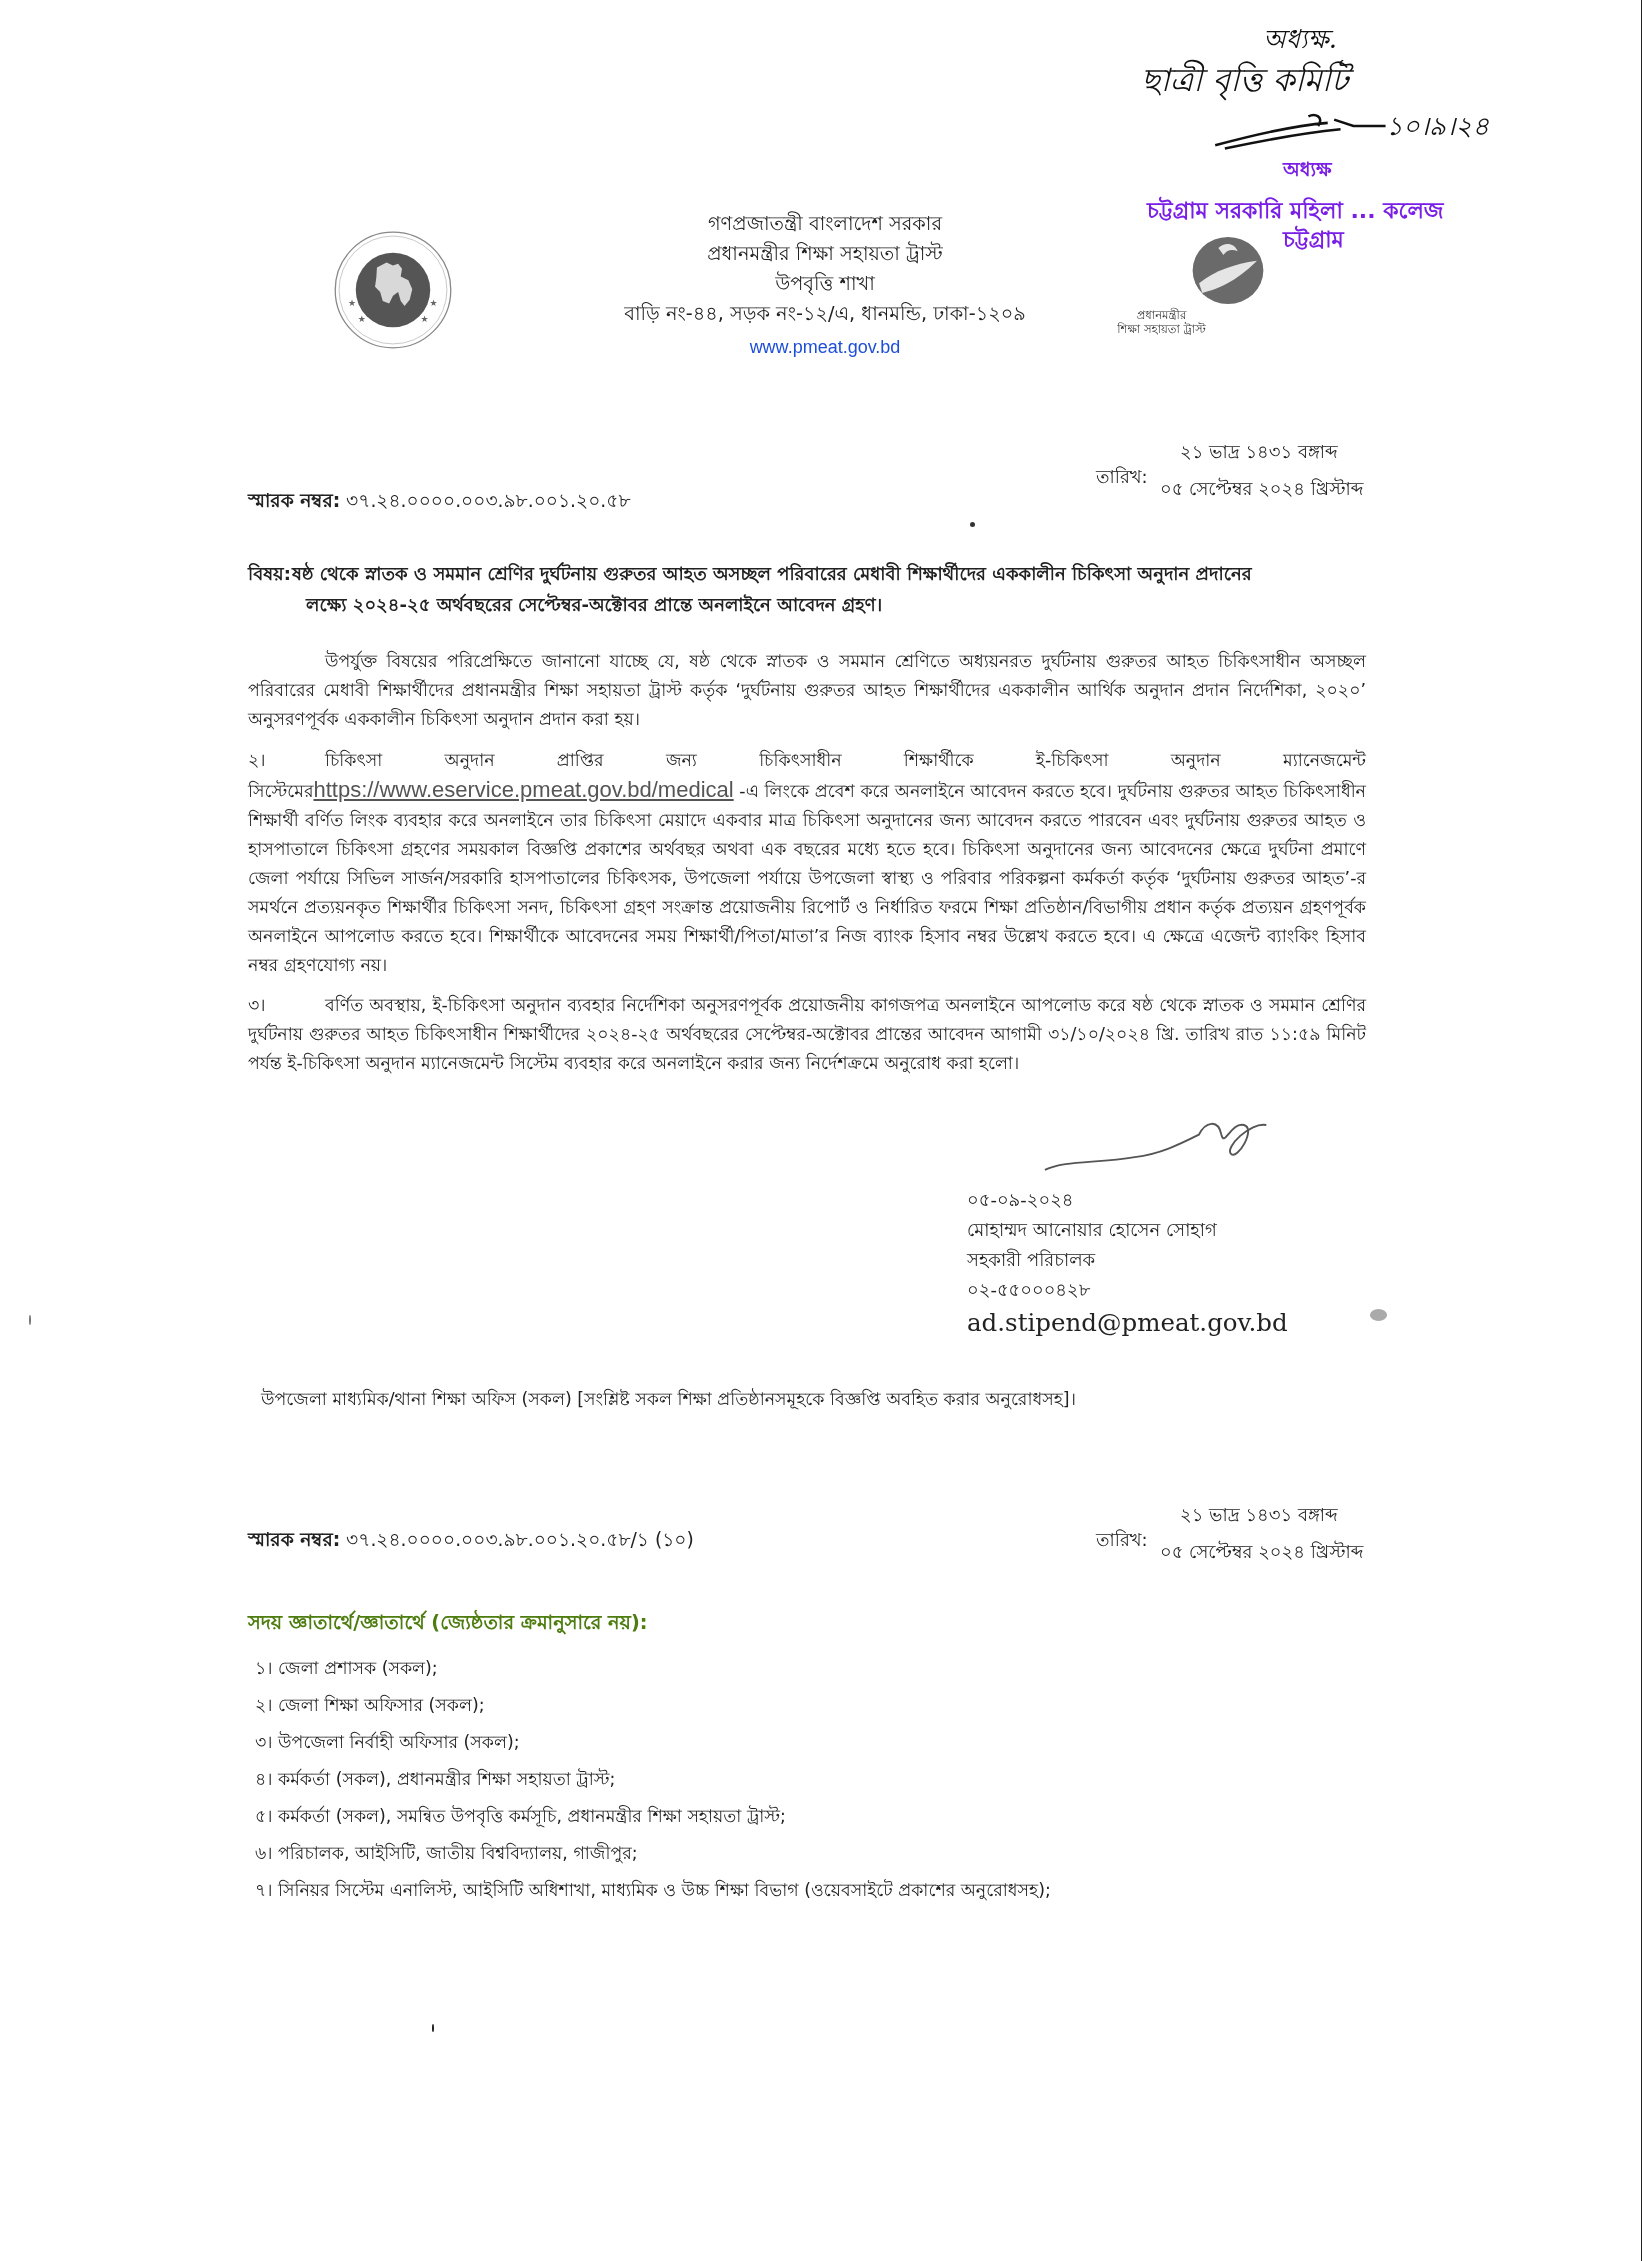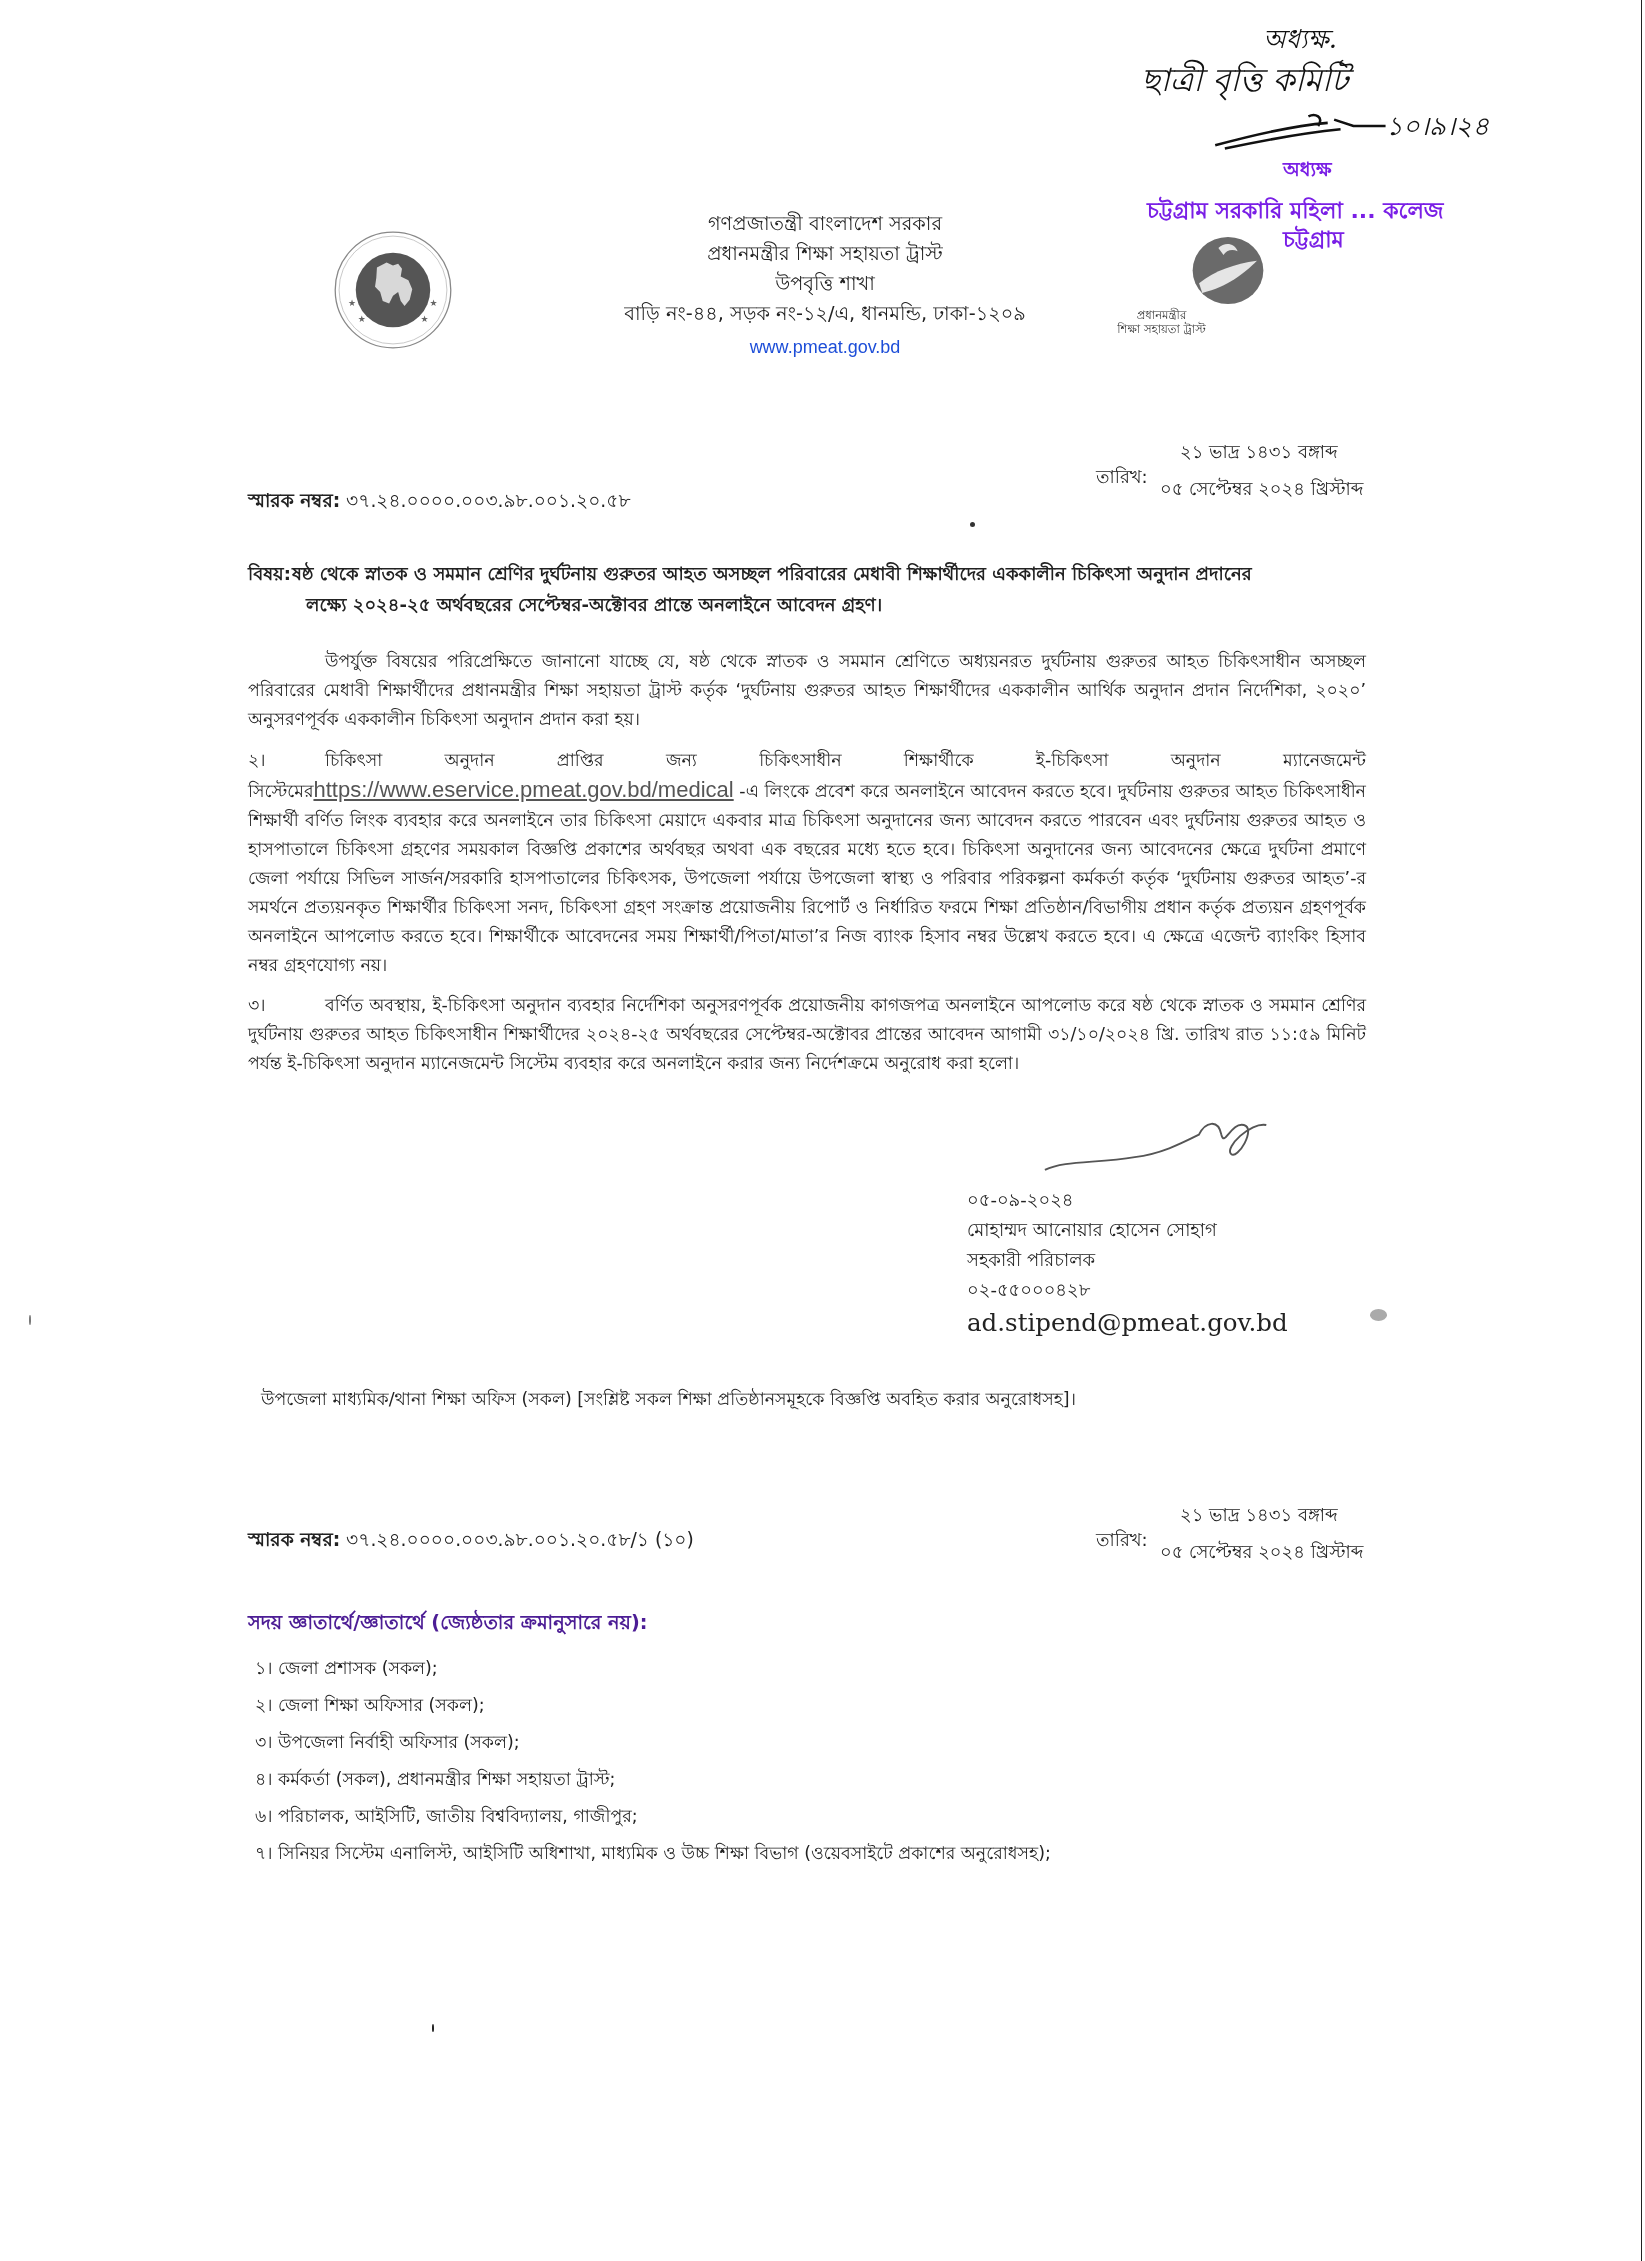--- a/index.html
+++ b/index.html
@@ -53,21 +53,21 @@
   .p3 { top: 991px; }
   .link { color: #555; text-decoration: underline; font-family: "Liberation Sans", sans-serif; font-size: 22px; }
 
   
   .sign-img { position: absolute; left: 1038px; top: 1109px; width: 232px; height: 77px; }
   .signer { position: absolute; left: 967px; top: 1185px; width: 451px; text-align: left; font-size: 18px; line-height: 30px; color: #222; }
   .signer .email { font-family: "DejaVu Serif", serif; font-size: 24.5px; line-height: 36px; }
 
   .copy-line { position: absolute; left: 261px; top: 1386px; font-size: 17.4px; color: #222; white-space: nowrap; }
 
-  .cc-title { position: absolute; left: 248px; top: 1608px; font-size: 19.3px; font-weight: bold; color: #4c1d95; }
+  .cc-title { position: absolute; left: 248px; top: 1608px; font-size: 19.3px; font-weight: bold; color: #4d7c0f; }
   .cc-list { position: absolute; left: 255px; top: 1650px; margin: 0; padding: 0; list-style: none; font-size: 17.4px; color: #222; }
   .cc-list li { height: 37px; line-height: 37px; white-space: nowrap; }
 
   .speck { position: absolute; background: #777; border-radius: 50%; }
 </style>
 </head>
 <body>
 
 <div class="page-border"></div>
 
@@ -159,20 +159,21 @@
   <span class="date-label">তারিখ:</span>
   <span class="date-en">০৫ সেপ্টেম্বর ২০২৪ খ্রিস্টাব্দ</span>
 </div>
 
 <div class="cc-title">সদয় জ্ঞাতার্থে/জ্ঞাতার্থে (জ্যেষ্ঠতার ক্রমানুসারে নয়):</div>
 <ul class="cc-list">
   <li>১। জেলা প্রশাসক (সকল);</li>
   <li>২। জেলা শিক্ষা অফিসার (সকল);</li>
   <li>৩। উপজেলা নির্বাহী অফিসার (সকল);</li>
   <li>৪। কর্মকর্তা (সকল), প্রধানমন্ত্রীর শিক্ষা সহায়তা ট্রাস্ট;</li>
+  <li>৫। কর্মকর্তা (সকল), সমন্বিত উপবৃত্তি কর্মসূচি, প্রধানমন্ত্রীর শিক্ষা সহায়তা ট্রাস্ট;</li>
   <li>৬। পরিচালক, আইসিটি, জাতীয় বিশ্ববিদ্যালয়, গাজীপুর;</li>
   <li>৭। সিনিয়র সিস্টেম এনালিস্ট, আইসিটি অধিশাখা, মাধ্যমিক ও উচ্চ শিক্ষা বিভাগ (ওয়েবসাইটে প্রকাশের অনুরোধসহ);</li>
 </ul>
 
 <div class="speck" style="left:970px;top:522px;width:5.2px;height:5.2px;background:#333;"></div>
 <div class="speck" style="left:29px;top:1315px;width:1.9px;height:10.3px;"></div>
 <div class="speck" style="left:432px;top:2024px;width:1.9px;height:7.7px;background:#222;"></div>
 
 
 </body></html>

